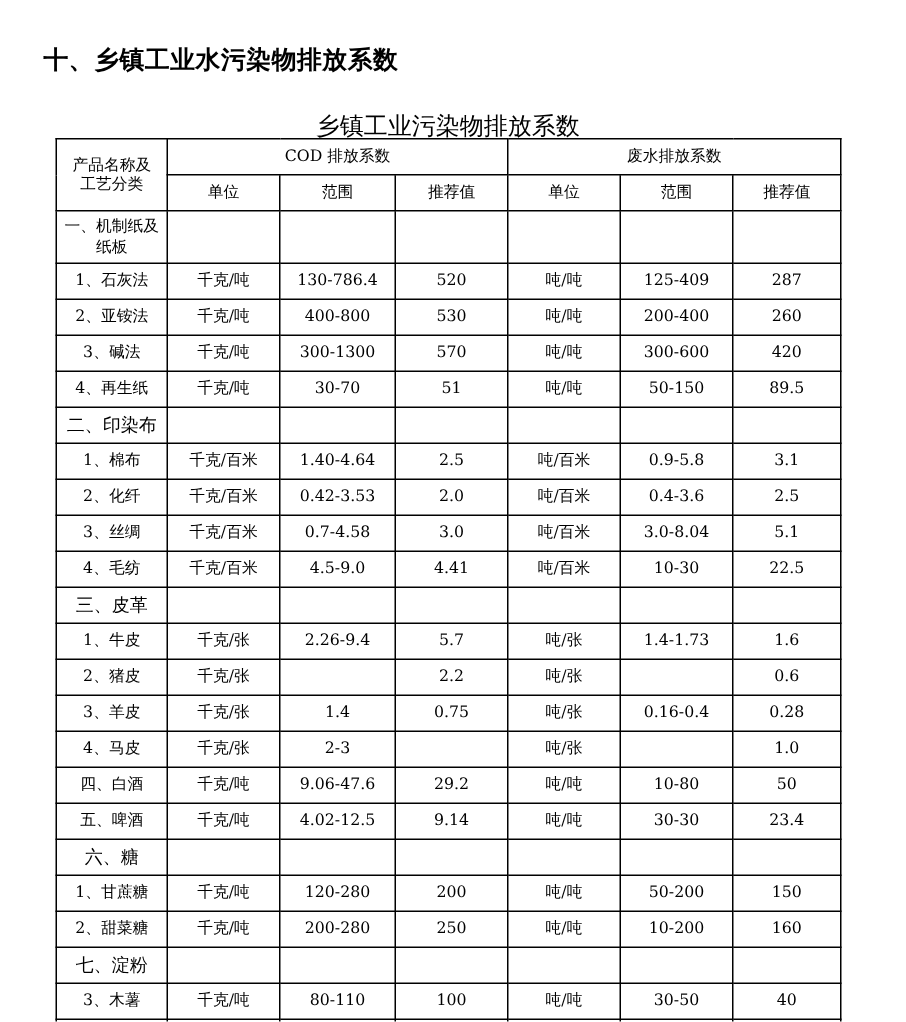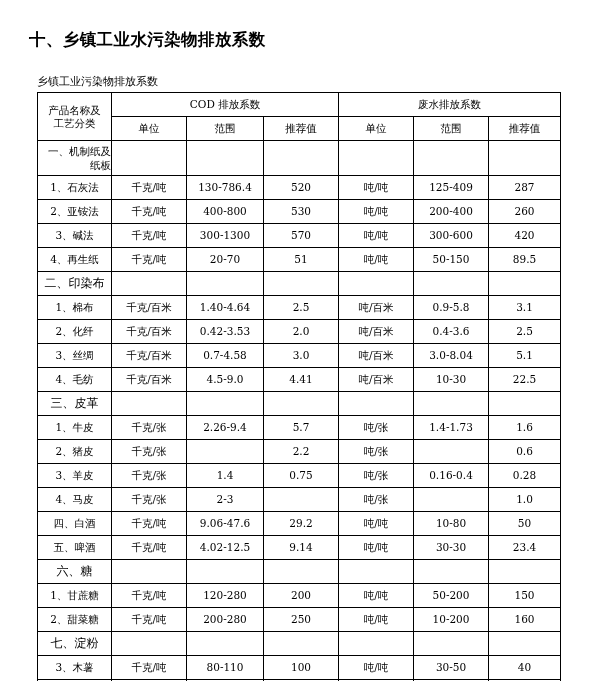--- a/index.html
+++ b/index.html
@@ -30,22 +30,22 @@
     font-weight: bold;
     letter-spacing: 0.4px;
     font-family: "DejaVu Serif", "Liberation Serif", serif;
     white-space: nowrap;
   }
   .table-caption {
     position: absolute;
     left: 37px;
     top: 74px;
     width: 523px;
-    text-align: left;
-    font-size: 11px;
+    text-align: center;
+    font-size: 16px;
     font-family: Liberation Mono, monospace;
     white-space: nowrap;
   }
   .table-wrap {
     position: absolute;
     left: 37px;
     top: 92px;
     width: 523px;
   }
   table.coef {
@@ -80,21 +80,20 @@
   }
   tr.section td.rowname {
     font-size: 12px;
   }
   tr.section-tall td.rowname {
     line-height: 1.35;
     font-size: 10.5px;
   }
   tr.section-tall td {
     height: 34px;
-    text-align: right;
   }
   col.c-name   { width: 74px; }
   col.c-unit1  { width: 75px; }
   col.c-range1 { width: 77px; }
   col.c-rec1   { width: 75px; }
   col.c-unit2  { width: 75px; }
   col.c-range2 { width: 75px; }
   col.c-rec2   { width: 72px; }
 </style>
 </head>
@@ -171,21 +170,21 @@
             <td>千克/吨</td>
             <td>300-1300</td>
             <td>570</td>
             <td>吨/吨</td>
             <td>300-600</td>
             <td>420</td>
           </tr>
           <tr>
             <td class="rowname">4、再生纸</td>
             <td>千克/吨</td>
-            <td>20-70</td>
+            <td>30-70</td>
             <td>51</td>
             <td>吨/吨</td>
             <td>50-150</td>
             <td>89.5</td>
           </tr>
           <tr class="section">
             <td class="rowname">二、印染布</td>
             <td></td>
             <td></td>
             <td></td>

